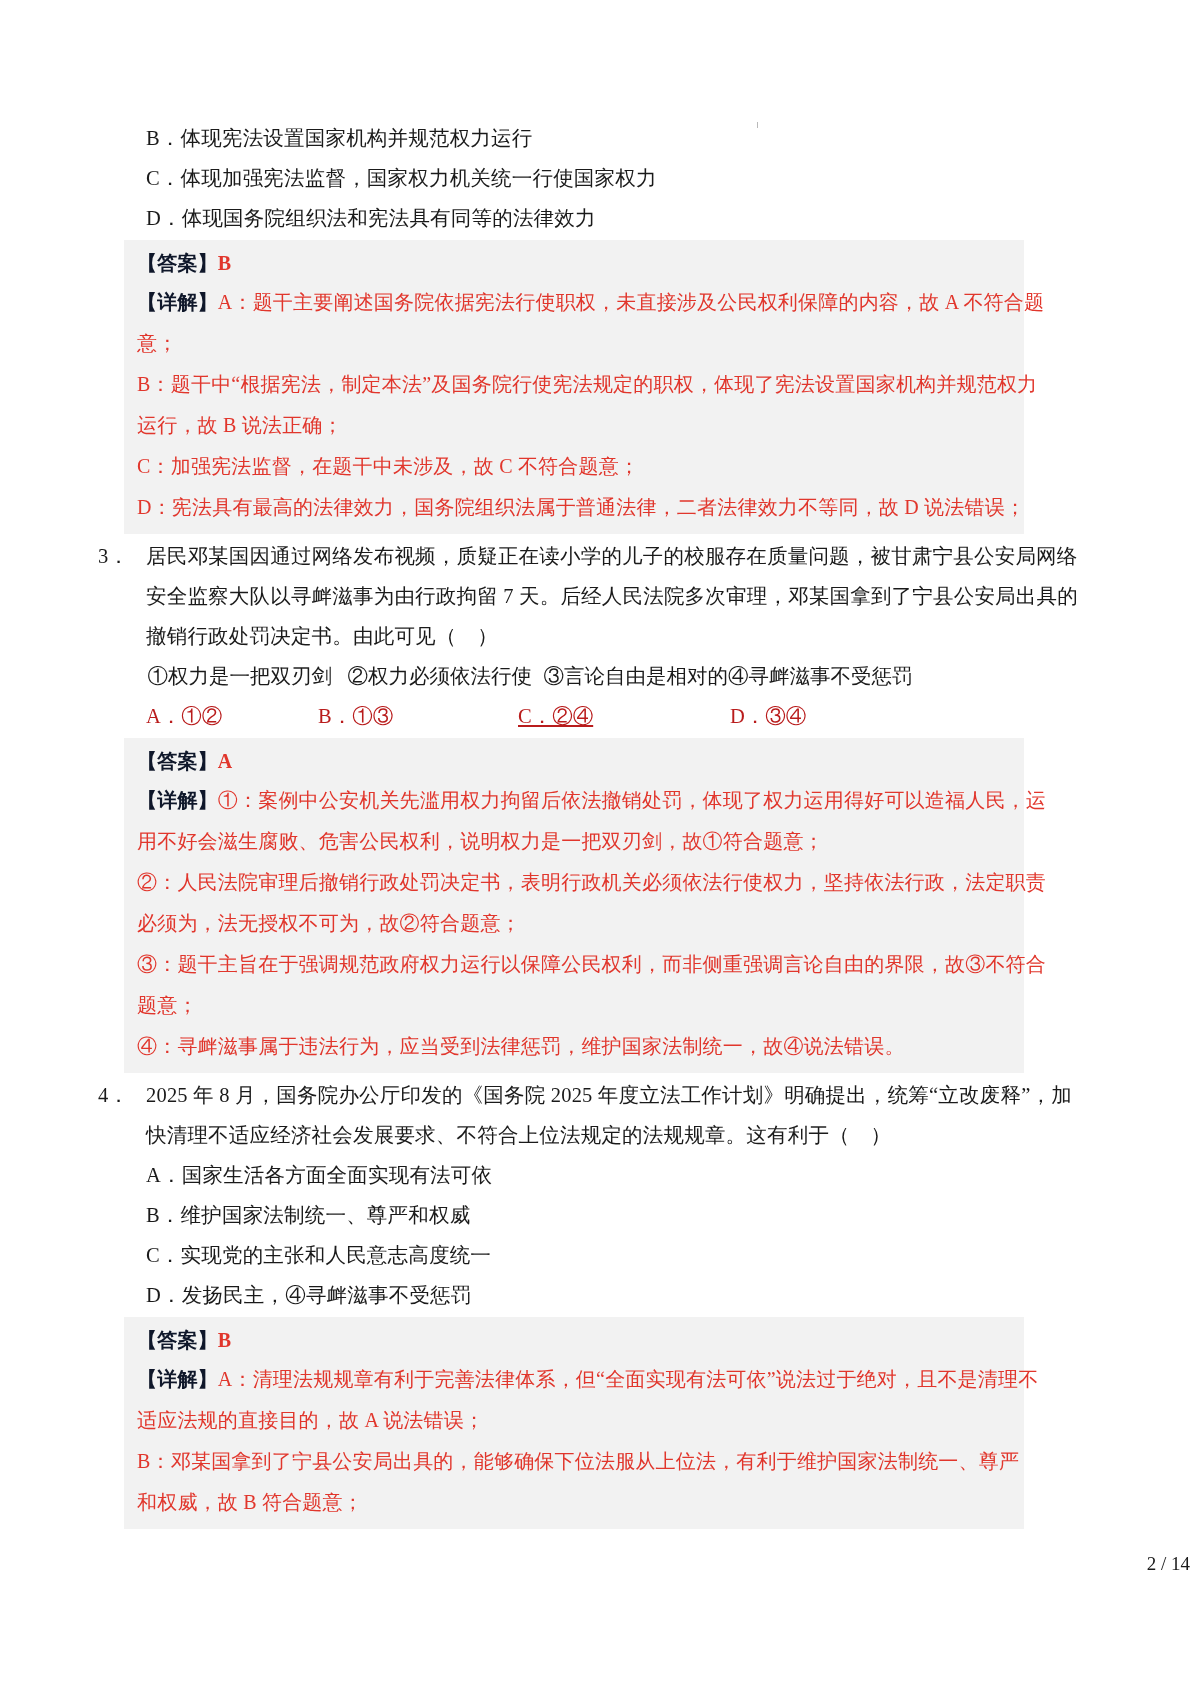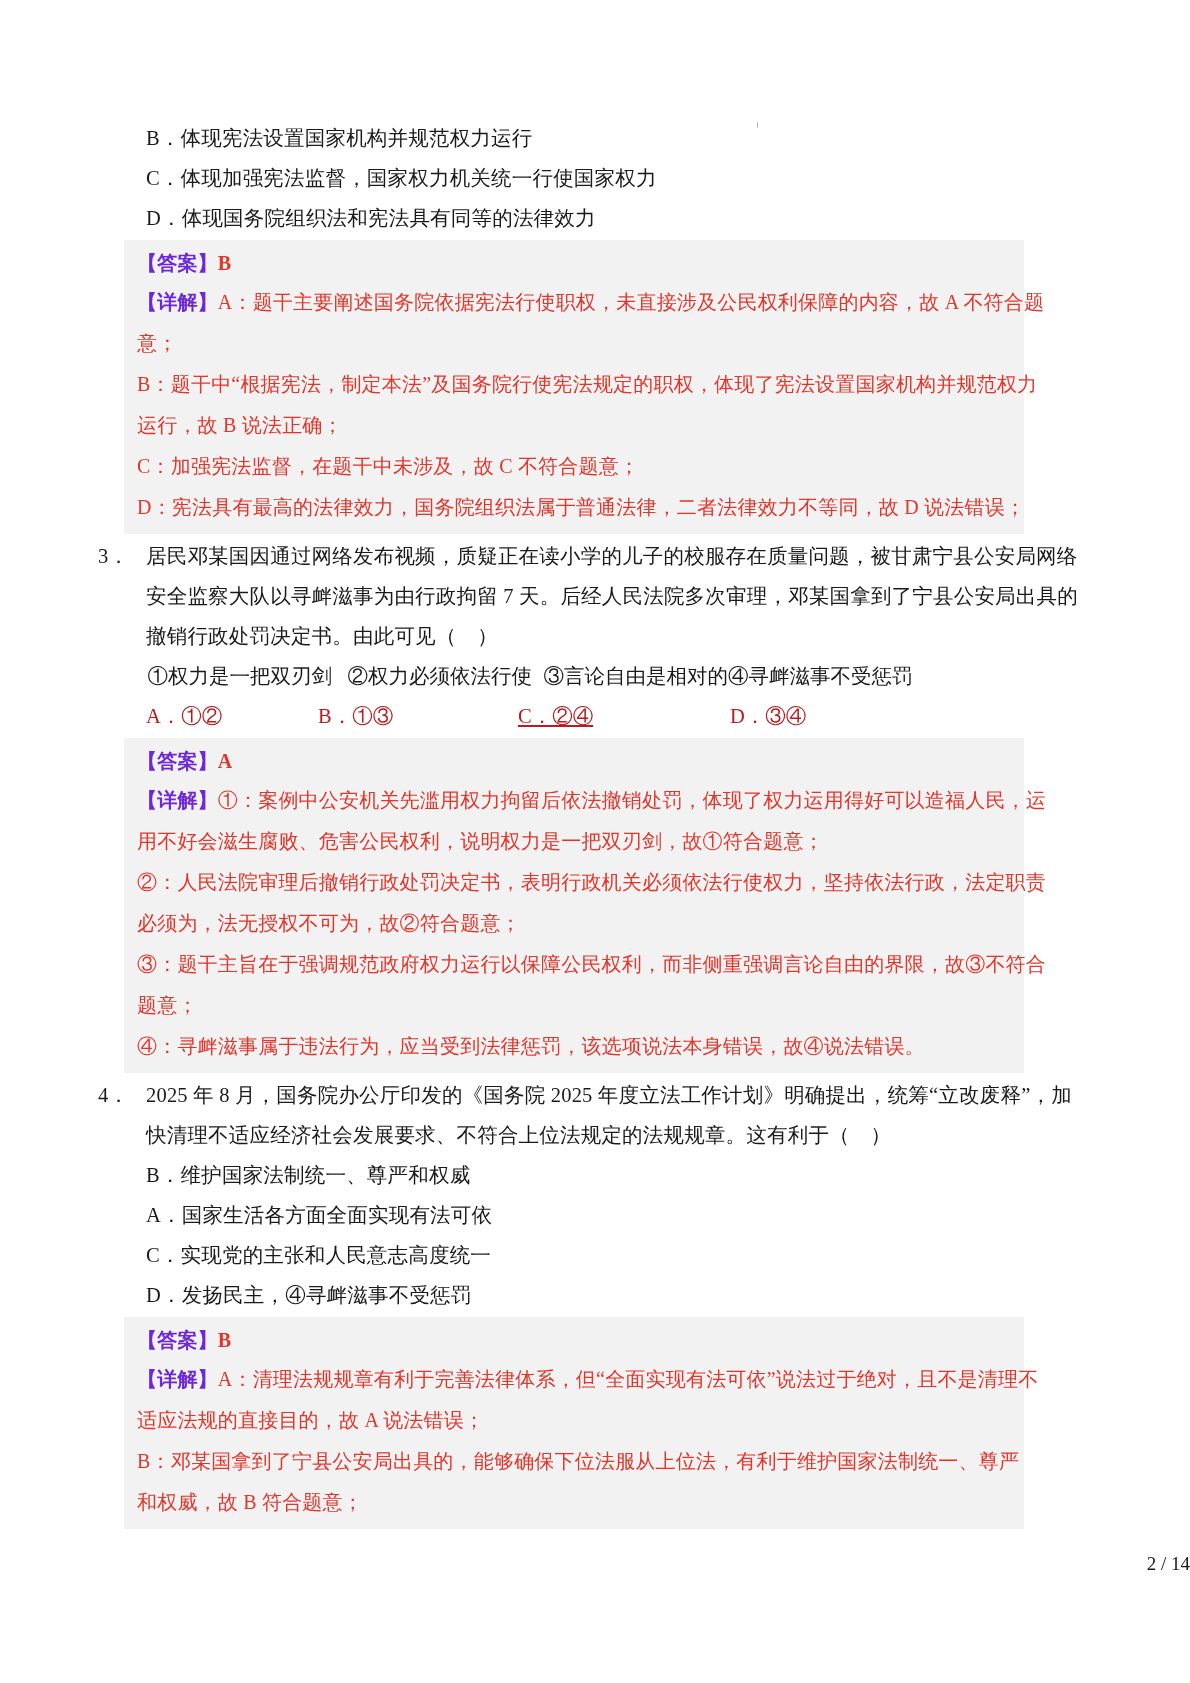--- a/index.html
+++ b/index.html
@@ -67,21 +67,21 @@
     color: #e1362c;
     padding-left: 13px;
     line-height: 41px;
     font-size: 20px;
   }
   .shaded .line.ans {
     line-height: 38px;
   }
   .tag {
     font-weight: 700;
-    color: #6d28d9;
+    color: #0f172a;
   }
   .ans-letter {
     color: #e1362c;
     font-weight: 700;
   }
 
   
   .choices {
     display: flex;
     padding-left: 22px;
@@ -174,32 +174,32 @@
     </div>
 
     <div class="shaded">
       <div class="line ans"><span class="tag">【答案】</span><span class="ans-letter">A</span></div>
       <div class="line"><span class="tag">【详解】</span><span>①：案例中公安机关先滥用权力拘留后依法撤销处罚，体现了权力运用得好可以造福人民，运</span></div>
       <div class="line">用不好会滋生腐败、危害公民权利，说明权力是一把双刃剑，故①符合题意；</div>
       <div class="line">②：人民法院审理后撤销行政处罚决定书，表明行政机关必须依法行使权力，坚持依法行政，法定职责</div>
       <div class="line">必须为，法无授权不可为，故②符合题意；</div>
       <div class="line">③：题干主旨在于强调规范政府权力运行以保障公民权利，而非侧重强调言论自由的界限，故③不符合</div>
       <div class="line">题意；</div>
-      <div class="line">④：寻衅滋事属于违法行为，应当受到法律惩罚，该选项说法本身错误，故④说法错误。</div>
+      <div class="line">④：寻衅滋事属于违法行为，应当受到法律惩罚，维护国家法制统一，故④说法错误。</div>
     </div>
 
     <div class="q-block">
       <div class="q-num">4．</div>
       <div class="q-body">
         <div class="line">2025 年 8 月，国务院办公厅印发的《国务院 2025 年度立法工作计划》明确提出，统筹“立改废释”，加</div>
         <div class="line">快清理不适应经济社会发展要求、不符合上位法规定的法规规章。这有利于（　）</div>
       </div>
       <div>
+        <div class="line opt-line">A．国家生活各方面全面实现有法可依</div>
         <div class="line opt-line">B．维护国家法制统一、尊严和权威</div>
-        <div class="line opt-line">A．国家生活各方面全面实现有法可依</div>
         <div class="line opt-line">C．实现党的主张和人民意志高度统一</div>
         <div class="line opt-line">D．发扬民主，④寻衅滋事不受惩罚</div>
       </div>
     </div>
 
     <div class="shaded">
       <div class="line ans"><span class="tag">【答案】</span><span class="ans-letter">B</span></div>
       <div class="line"><span class="tag">【详解】</span><span>A：清理法规规章有利于完善法律体系，但“全面实现有法可依”说法过于绝对，且不是清理不</span></div>
       <div class="line">适应法规的直接目的，故 A 说法错误；</div>
       <div class="line">B：邓某国拿到了宁县公安局出具的，能够确保下位法服从上位法，有利于维护国家法制统一、尊严</div>

